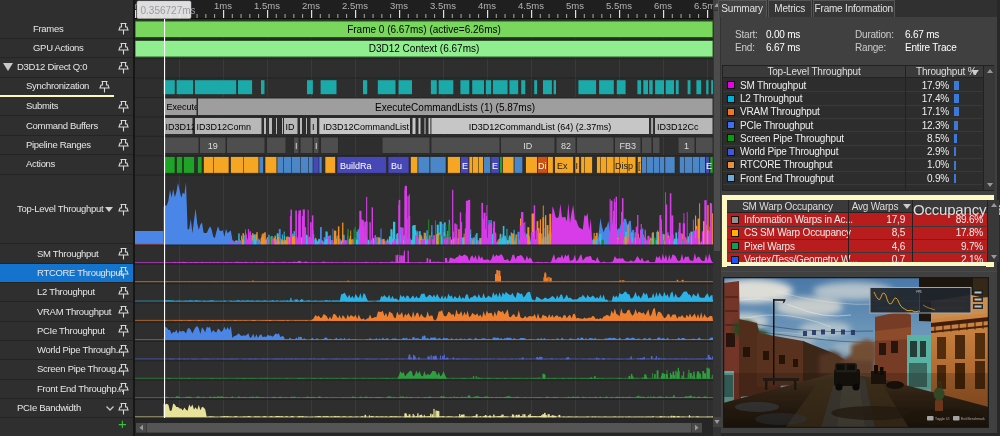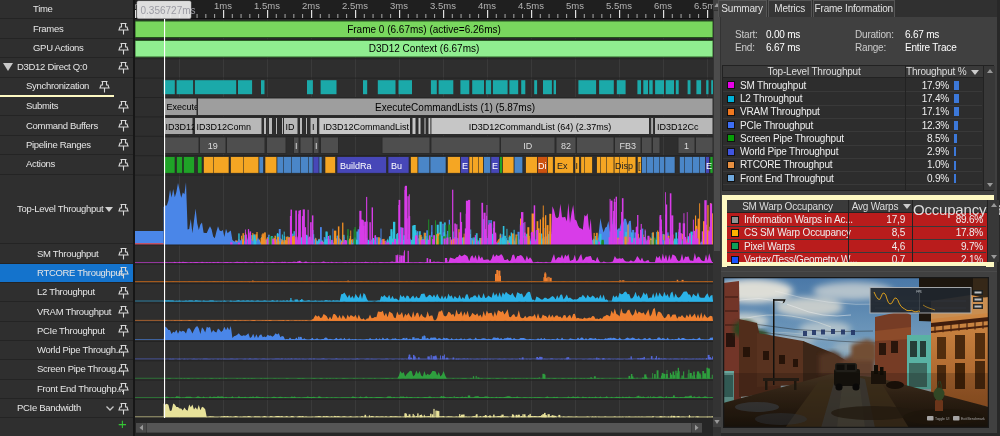--- a/index.html
+++ b/index.html
@@ -1355,23 +1355,20 @@
       <text x="140.5" y="13.5" font-size="10" fill="#9b9ba3">0.356727ms</text>
       <rect x="125" y="418.5" width="588" height="17.5" fill="#262626"></rect>
       <rect x="136" y="423" width="566" height="9.5" fill="#3c3c3c"></rect>
       <rect x="136" y="423" width="10" height="9.5" fill="#4a4a4a"></rect>
       <path d="M143,424.8 L139.5,427.7 L143,430.6 Z" fill="#9a9a9a"></path>
       <rect x="692" y="423" width="10" height="9.5" fill="#4a4a4a"></rect>
       <path d="M695,424.8 L698.5,427.7 L695,430.6 Z" fill="#9a9a9a"></path>
       <rect x="147" y="423" width="544" height="9.5" fill="#555"></rect>
     </svg>
 <div style="position:absolute;left:0;top:0;width:133px;height:436px;background:#2f2f2f"></div>
-    <div style="position:absolute;left:0;top:0px;width:133px;height:19.4px;border-bottom:1px solid #242424">
-      <span class="sl" style="left:33px">Time</span>
-    </div>
     <div style="position:absolute;left:0;top:19.4px;width:133px;height:19.4px;border-bottom:1px solid #242424">
       <span class="sl" style="left:33px">Frames</span>
       <svg width="11" height="13" viewBox="0 0 11 13" style="position:absolute;right:4px;top:50%;margin-top:-6.5px">
         <g stroke="#d8d8d8" stroke-width="1.1" fill="none">
           <path d="M2.5,1.5 h6 M3.5,1.5 v3.5 h-1.5 l-1,3 h9 l-1,-3 h-1.5 v-3.5 M5.5,8 v4.5"></path>
         </g>
       </svg>
     </div>
     <div style="position:absolute;left:0;top:38.8px;width:133px;height:19.5px;border-bottom:1px solid #242424">
       <span class="sl" style="left:33px">GPU Actions</span>
@@ -1536,21 +1533,21 @@
       <span style="position:absolute;left:45px;top:29px;font-size:10px;letter-spacing:-0.2px;color:#fff">0.00 ms</span>
       <span style="position:absolute;left:14px;top:42px;font-size:10px;letter-spacing:-0.2px;color:#ccc">End:</span>
       <span style="position:absolute;left:45px;top:42px;font-size:10px;letter-spacing:-0.2px;color:#fff">6.67 ms</span>
       <span style="position:absolute;left:134px;top:29px;font-size:10px;letter-spacing:-0.2px;color:#ccc">Duration:</span>
       <span style="position:absolute;left:184px;top:29px;font-size:10px;letter-spacing:-0.2px;color:#fff">6.67 ms</span>
       <span style="position:absolute;left:134px;top:42px;font-size:10px;letter-spacing:-0.2px;color:#ccc">Range:</span>
       <span style="position:absolute;left:184px;top:42px;font-size:10px;letter-spacing:-0.2px;color:#fff">Entire Trace</span>
       <div style="position:absolute;left:1px;top:64.5px;width:272px;height:126px;background:#2d2d2d;border:1px solid #222">
         <div style="position:absolute;left:0;top:0;width:100%;height:12.6px;background:#3a3a3a;border-bottom:1px solid #222">
           <span style="position:absolute;left:0;width:182px;text-align:center;font-size:10px;letter-spacing:-0.2px;color:#ddd;top:0.5px">Top-Level Throughput</span>
-          <span style="position:absolute;left:183px;width:60px;text-align:center;font-size:10px;letter-spacing:-0.2px;color:#ddd;top:0.5px;white-space:nowrap">Throughput %</span>
+          <span style="position:absolute;left:193px;width:60px;text-align:center;font-size:10px;letter-spacing:-0.2px;color:#ddd;top:0.5px;white-space:nowrap">Throughput %</span>
           <span style="position:absolute;left:248px;top:4px;width:0;height:0;border-left:4px solid transparent;border-right:4px solid transparent;border-top:5px solid #ccc"></span>
         </div>
         <div style="position:absolute;left:0;top:13.6px;width:259px;height:13.3px;border-bottom:1px solid #393939">
           <span style="position:absolute;left:4px;top:2.2px;width:8px;height:8px;background:#e800e8;border:1px solid #111"></span>
           <span style="position:absolute;left:17px;top:0.6px;font-size:10px;letter-spacing:-0.2px;color:#eee;white-space:nowrap">SM Throughput</span>
           <span style="position:absolute;left:140px;top:0.6px;width:86px;text-align:right;font-size:10px;letter-spacing:-0.2px;color:#eee">17.9%</span>
           <span style="position:absolute;left:231px;top:1.8px;width:5px;height:9px;background:#3c78d8"></span>
         </div>
         <div style="position:absolute;left:0;top:26.9px;width:259px;height:13.3px;border-bottom:1px solid #393939">
           <span style="position:absolute;left:4px;top:2.2px;width:8px;height:8px;background:#00b0d8;border:1px solid #111"></span>

